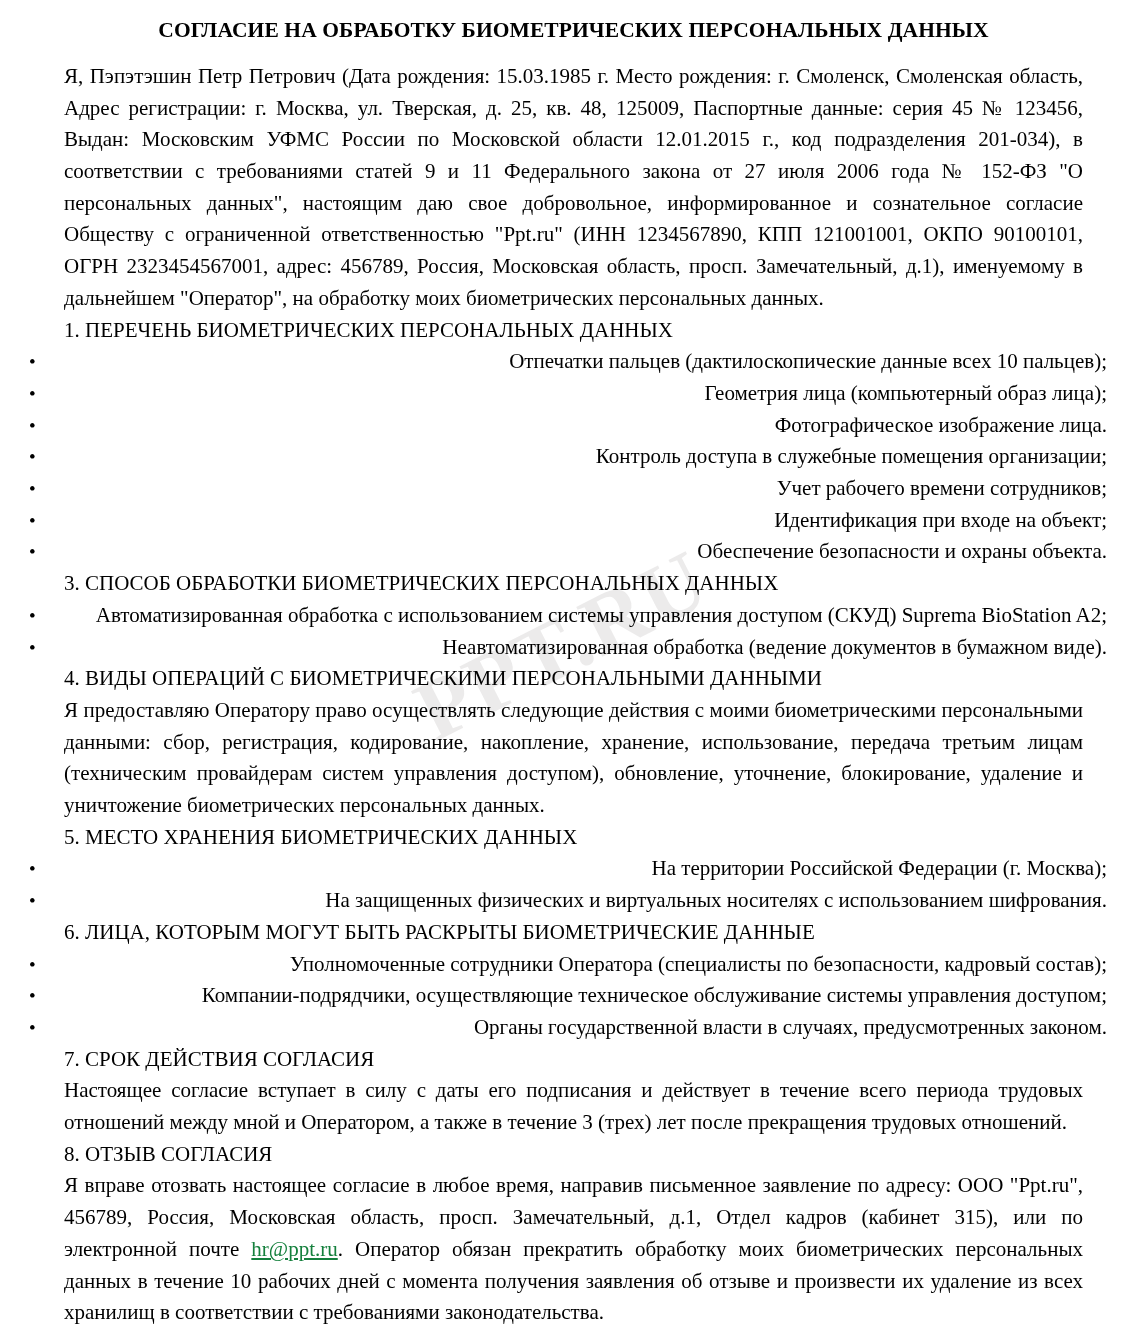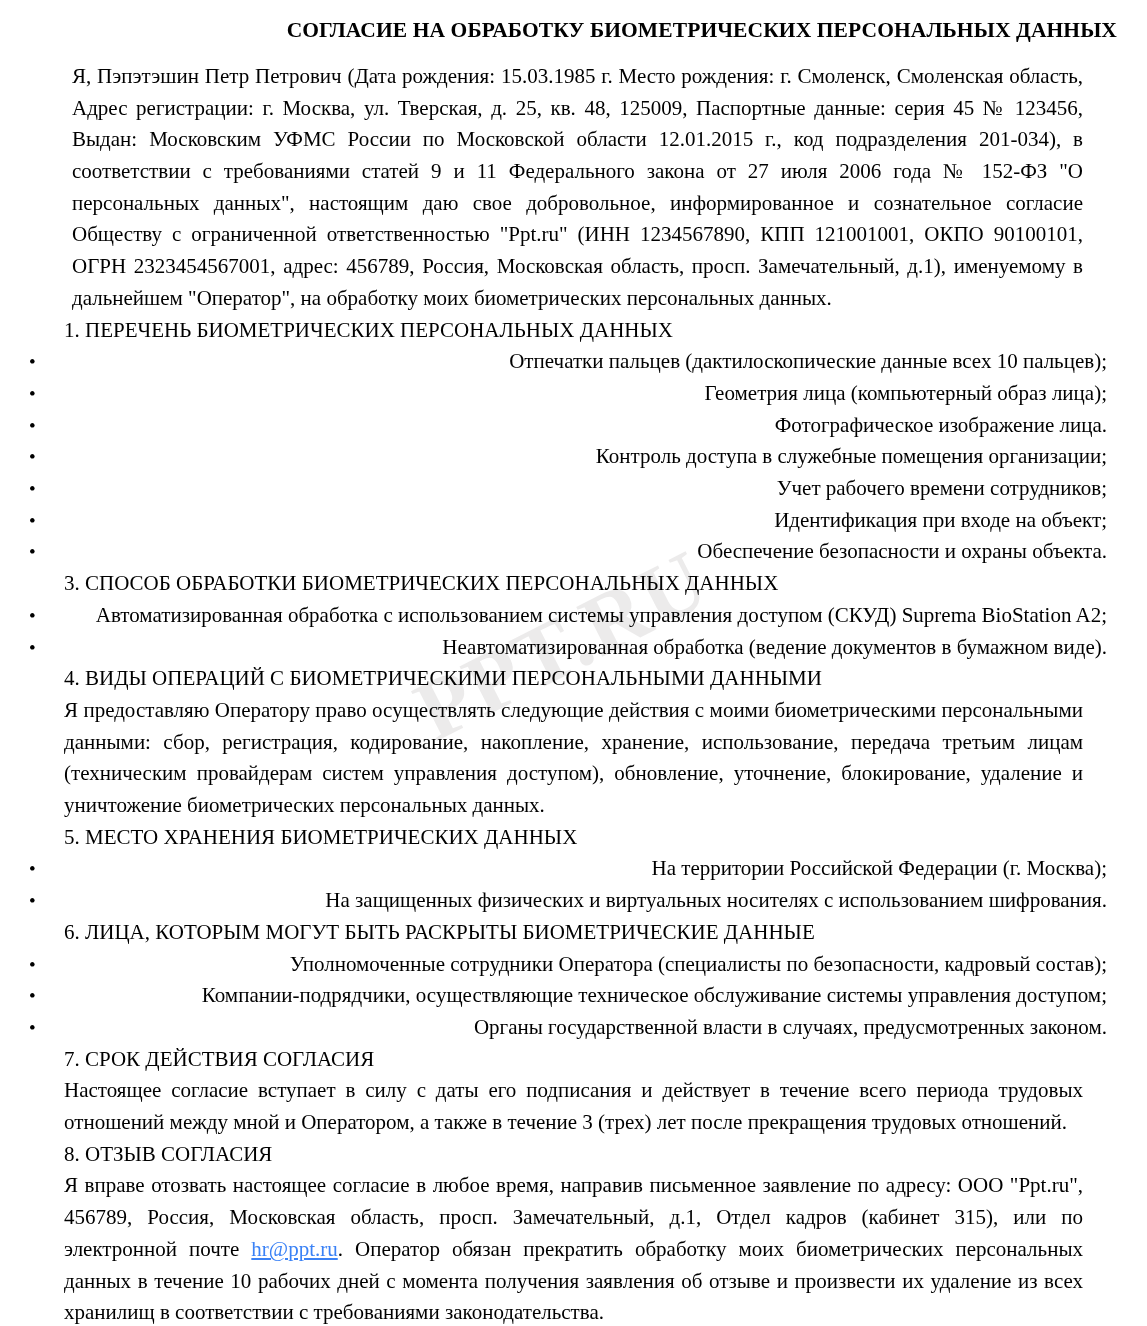--- a/index.html
+++ b/index.html
@@ -48,39 +48,38 @@
   .content {
     position: relative;
     z-index: 1;
     padding: 0;
   }
 
   
   .doc-title {
     font-size: 21.5px;
     font-weight: bold;
-    text-align: right;
+    text-align: center;
     letter-spacing: 0.1px;
     margin: 0;
     padding: 17px 30px 0 30px;
     line-height: 1.25;
   }
 
   
   .para {
     font-size: 21px;
     line-height: 31.7px;
     text-align: justify;
     text-justify: inter-word;
     margin: 0;
     padding: 0 64px 0 64px;
   }
   .para.first {
     padding-top: 17px;
-    margin-left: 8px;
   }
 
   .heading {
     font-size: 21px;
     font-weight: normal;
     line-height: 31.7px;
     margin: 0;
     padding: 0 64px 0 64px;
     text-align: left;
     white-space: nowrap;
@@ -103,21 +102,21 @@
     content: "\2022";
     position: absolute;
     left: 29px;
     top: 0;
     font-size: 19px;
     line-height: 31.7px;
     color: #000;
   }
 
   .email-link {
-    color: #3b82f6;
+    color: #15803d;
     text-decoration: underline;
   }
 </style>
 </head>
 <body>
 
 <div class="page">
 
   <div class="watermark">
     <span>PPT.RU</span>

